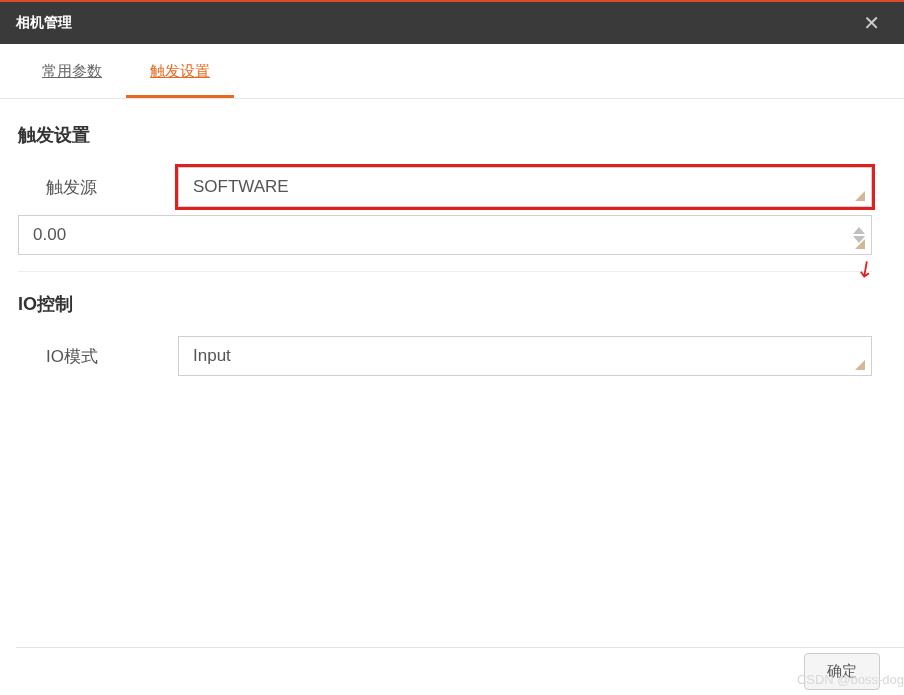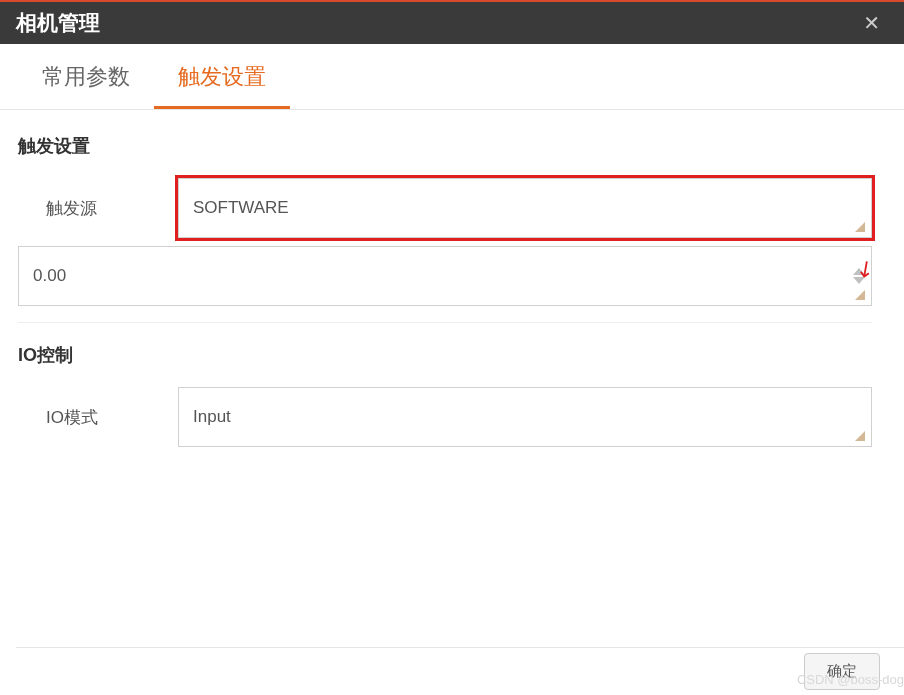--- a/index.html
+++ b/index.html
@@ -19,21 +19,21 @@
       background: #3a3a3a;
       color: #fff;
       height: 44px;
       display: flex;
       align-items: center;
       justify-content: space-between;
       padding: 0 16px;
       border-top: 2px solid #d84a2c;
     }
     .titlebar-title {
-      font-size: 21px;
+      font-size: 14px;
       font-weight: bold;
     }
     .close-icon {
       font-size: 20px;
       color: #ccc;
       cursor: pointer;
       padding: 4px 8px;
     }
     .main-area {
       display: flex;
@@ -80,24 +80,25 @@
       display: flex;
       flex-direction: column;
     }
     .tabs {
       display: flex;
       border-bottom: 1px solid #e5e5e5;
       padding-left: 18px;
     }
     .tab {
       padding: 18px 24px 14px;
-      font-size: 22px;
+      font-size: 15px;
       color: #666;
       cursor: pointer;
       border-bottom: 3px solid transparent;
+      text-decoration: underline;
     }
     .tab.active {
       color: #e66a1f;
       border-bottom-color: #e66a1f;
     }
     .panel {
       padding: 24px 32px 0 18px;
       flex: 1;
     }
     .section-title {
@@ -125,21 +126,21 @@
     .form-control {
       flex: 1;
       position: relative;
     }
     .form-control.highlighted {
       outline: 3px solid #e02020;
       outline-offset: 0;
     }
     .select-box, .number-box {
       width: 100%;
-      height: 60px;
+      height: 40px;
       border: 1px solid #d0d0d0;
       background: #fff;
       padding: 0 14px;
       font-size: 17px;
       color: #555;
       display: flex;
       align-items: center;
       position: relative;
       cursor: pointer;
     }

